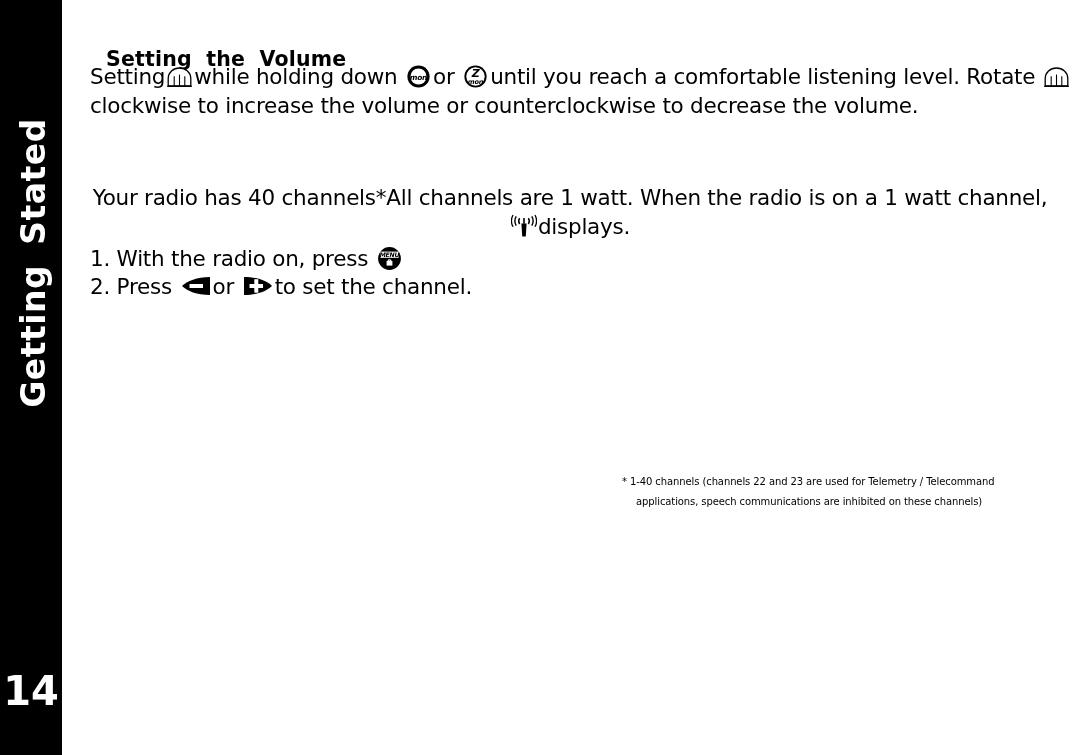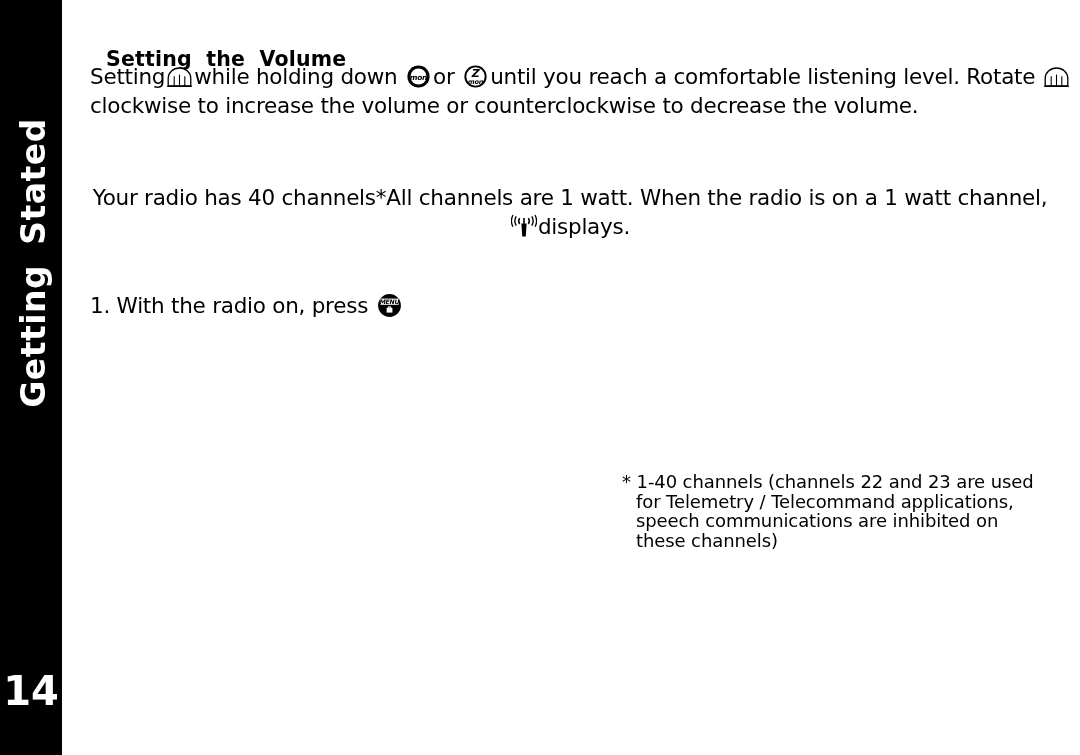--- a/index.html
+++ b/index.html
@@ -98,37 +98,37 @@
     font-size: 21.5px;
     line-height: 29px;
     color: #000;
     letter-spacing: -0.25px;
   }
 
   .heading-volume { position: absolute; left: 0px; top: 31px; }
   .para-volume    { position: absolute; left: 0px; top: 62px; width: 995px; }
   .heading-channel{ position: absolute; left: 0px; top: 149px; }
   .para-channel   { position: absolute; left: 0px; top: 183px; width: 960px; text-align: center; }
-  .steps          { position: absolute; left: 0px; top: 245px; width: 900px; margin-top: 47px; }
+  .steps          { position: absolute; left: 0px; top: 245px; width: 900px; }
 
   .step-line {
     white-space: nowrap;
     height: 28px;
     line-height: 28px;
   }
   .step-num { display: inline-block; }
 
   
   .footnote {
     position: absolute;
     left: 532px;
     top: 472px;
     width: 420px;
     font-family: "DejaVu Sans", sans-serif;
-    font-size: 18px;
+    font-size: 10px;
     line-height: 19.5px;
     color: #000;
     letter-spacing: -0.1px;
   }
   .footnote-body {
     display: block;
     padding-left: 14px;
     text-indent: -14px;
   }
 
@@ -239,20 +239,37 @@
           <svg viewBox="0 0 25 25" width="25" height="25" aria-hidden="true">
             <circle cx="12.5" cy="12.5" r="11.4" fill="#000000"></circle>
             <rect x="3.4" y="5.6" width="18.2" height="6.2" fill="#ffffff"></rect>
             <text x="12.5" y="10.8" text-anchor="middle" font-family="DejaVu Sans, sans-serif" font-size="6.2" font-weight="bold" fill="#000000">MENU</text>
             <rect x="9.6" y="15.0" width="5.8" height="4.6" fill="#ffffff"></rect>
             <path d="M10.9 15.0 A1.7 1.7 0 0 1 14.1 15.0" fill="none" stroke="#ffffff" stroke-width="1.1"></path>
           </svg>
         </span>
       </div>
 
+      <div class="step-line">
+        <span class="step-num">2.</span>
+        <span>Press</span>
+        <span class="icon icon-lens">
+          <svg viewBox="0 0 30 22" width="30" height="22" aria-hidden="true">
+            <path d="M29 2 C16 2 6 6 1 11 C6 16 16 20 29 20 Z" fill="#000000"></path>
+            <rect x="8.5" y="9.0" width="13.5" height="4.0" fill="#ffffff"></rect>
+          </svg>
+        </span><span>or</span>
+        <span class="icon icon-lens">
+          <svg viewBox="0 0 30 22" width="30" height="22" aria-hidden="true">
+            <path d="M1 2 C14 2 24 6 29 11 C24 16 14 20 1 20 Z" fill="#000000"></path>
+            <rect x="6.5" y="9.0" width="13.5" height="4.0" fill="#ffffff"></rect>
+            <rect x="11.3" y="4.2" width="4.0" height="13.5" fill="#ffffff"></rect>
+          </svg>
+        </span><span>to set the channel.</span>
+      </div>
 
 
     </div>
 
     <div class="footnote">
       <span class="footnote-body"><span>*</span>
         <span>1-40 channels (channels 22 and 23 are used for Telemetry / Telecommand applications, speech communications are inhibited on these channels)</span></span>
     </div>
 
   </div>

